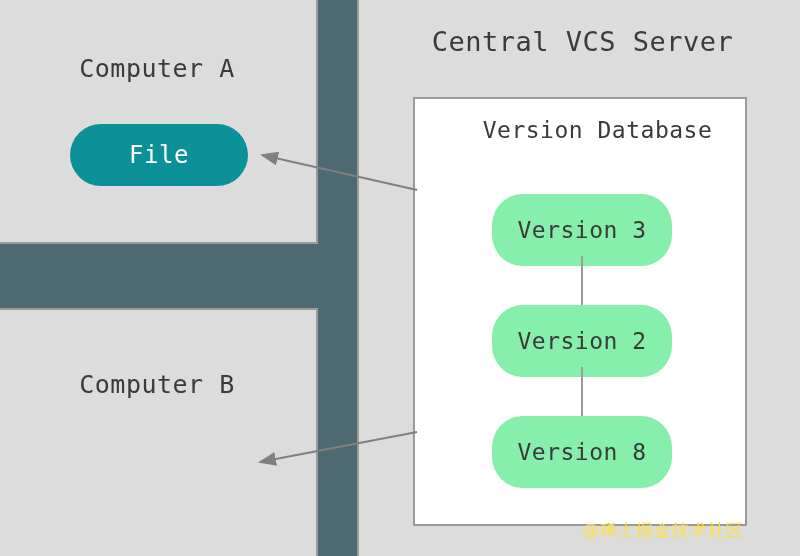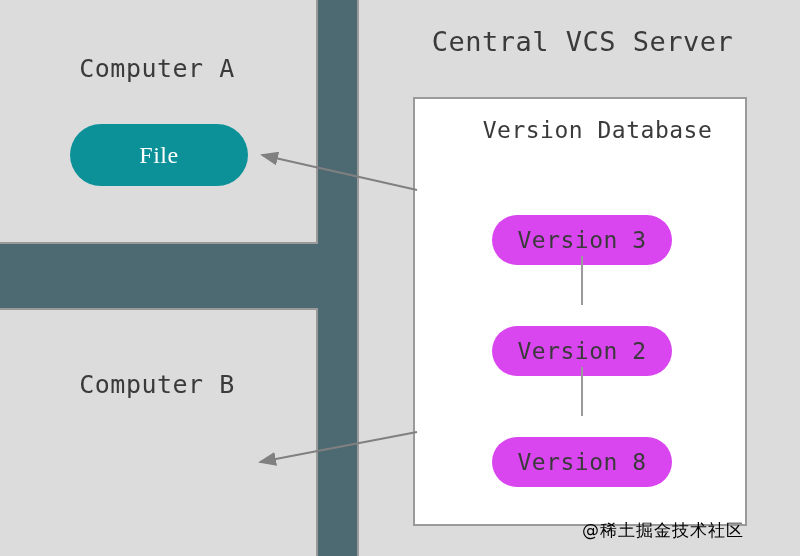--- a/index.html
+++ b/index.html
@@ -44,21 +44,20 @@
     width: 178px;
     height: 62px;
     border-radius: 31px;
     background: #0d9199;
     display: flex;
     align-items: center;
     justify-content: center;
     font-size: 24px;
     color: #ffffff;
     letter-spacing: 0.5px;
-    font-family: Liberation Serif, serif;
   }
   #client-a .file-pill { left: 72px; top: 126px; }
 
   
   #server-panel {
     position: absolute;
     left: 357px;
     top: -4px;
     width: 447px;
     height: 564px;
@@ -99,30 +98,29 @@
     color: #3a3a3a;
     letter-spacing: 0.5px;
     white-space: nowrap;
     margin-left: 35px;
   }
 
   .version-pill {
     position: absolute;
     left: 77px;
     width: 180px;
-    height: 50px;
+    height: 72px;
     border-radius: 31px;
-    background: #d946ef;
+    background: #86efac;
     display: flex;
     align-items: center;
     justify-content: center;
     font-size: 23px;
     color: #3a3a3a;
     letter-spacing: 0.5px;
-    margin-top: 21px;
   }
   #version-3 { top: 95px; }
   #version-2 { top: 206px; text-align: center; }
   #version-1 { top: 317px; }
 
   .version-connector {
     position: absolute;
     left: 166px;
     width: 2px;
     background: #9a9a9a;
@@ -138,21 +136,21 @@
     pointer-events: none;
   }
 
   
   #watermark {
     position: absolute;
     right: 56px;
     bottom: 14px;
     font-family: "DejaVu Sans", "Liberation Sans", sans-serif;
     font-size: 17px;
-    color: #000000;
+    color: #fde047;
     letter-spacing: 1px;
     white-space: nowrap;
   }
 </style>
 </head>
 <body>
 
 <div id="canvas">
 
   <div class="client-panel" id="client-a">

